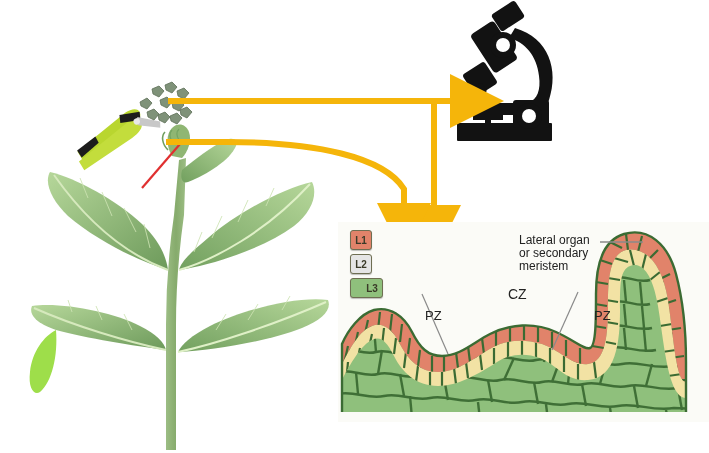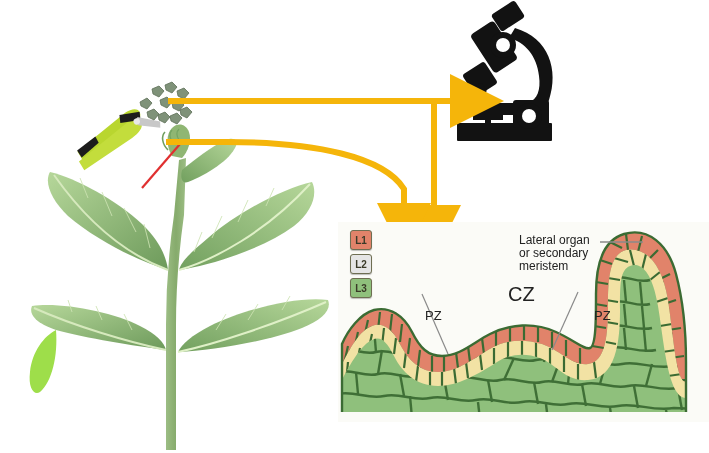--- a/index.html
+++ b/index.html
@@ -13,26 +13,26 @@
   #meristem-panel{left:322px;top:222px;width:387px;height:200px;background:#fbfbf7;}
   #meristem-svg{position:absolute;left:0;top:0;}
 
   
   #legend{left:334px;top:230px;width:26px;}
   .legend-row{width:20px;height:18px;margin-bottom:4px;border:1px solid #6e6e52;
      border-radius:3px;display:flex;align-items:center;justify-content:center;
      font-size:10px;font-weight:bold;color:#3a3a28;box-shadow:0 1px 1px rgba(0,0,0,.25);}
   .lg1{background:#e1836a;}
   .lg2{background:#e5e5e5;}
-  .lg3{background:#8fc07c;}
+  .lg3{background:#8fc07c;padding-left:11px;}
 
   
   .dlabel{font-size:12px;color:#222;line-height:13px;white-space:pre;}
   #lbl-lateral{left:503px;top:234px;}
-  #lbl-cz{left:492px;top:288px;font-size:20px;}
+  #lbl-cz{left:492px;top:288px;font-size:14px;}
   #lbl-pz-left{left:409px;top:309px;font-size:13px;}
   #lbl-pz-right{left:578px;top:309px;font-size:13px;}
 </style>
 </head>
 <body>
 
 <div id="stage">
 
   <svg class="abs" id="plant-svg" style="left:0px;top:120px;" width="320" height="333" viewBox="0 0 320 333">
     <defs>

